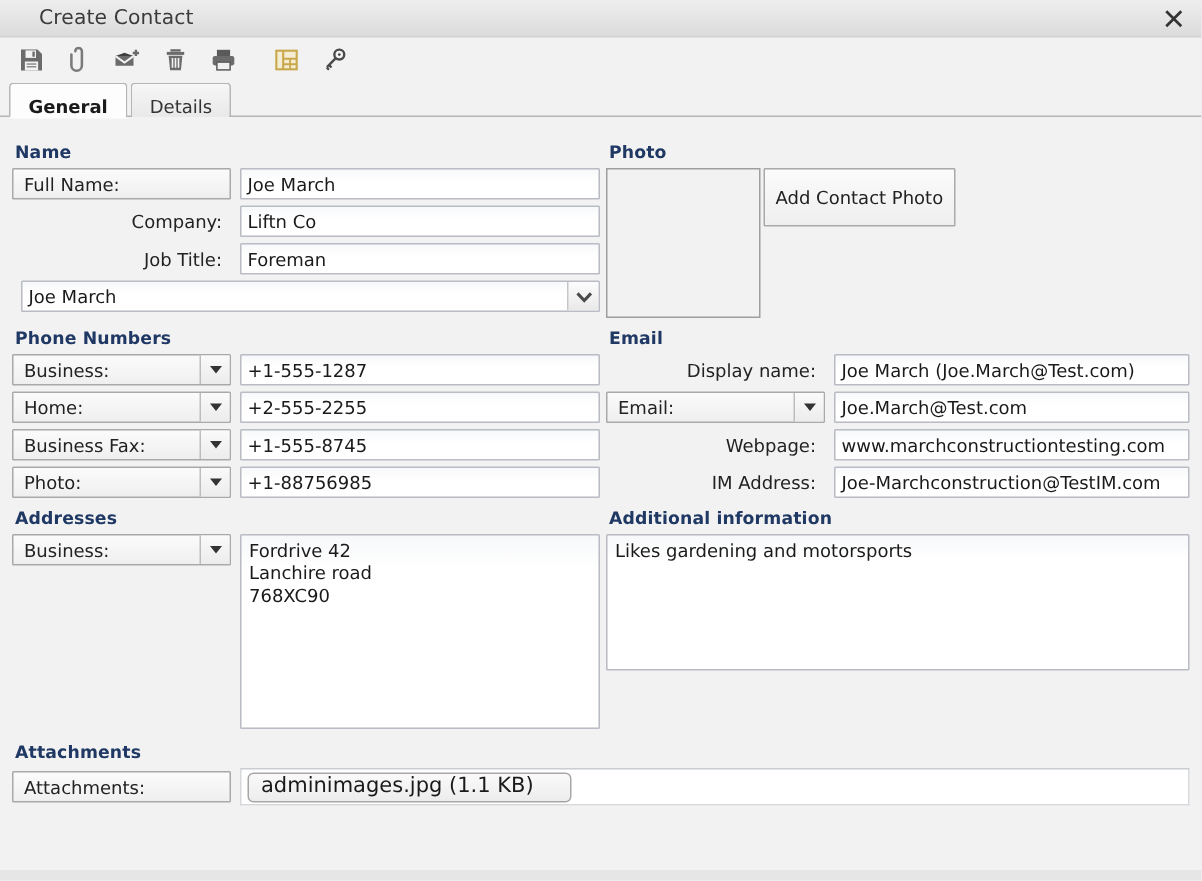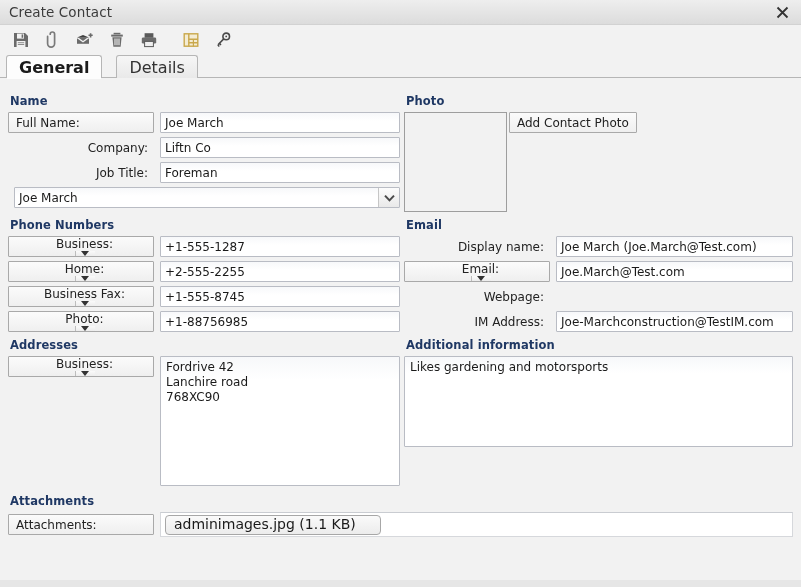--- a/index.html
+++ b/index.html
@@ -23,21 +23,21 @@
     height: 25px;
     flex: 0 0 25px;
     background: linear-gradient(to bottom, #eeeeee 0%, #e4e4e4 55%, #dcdcdc 100%);
     border-bottom: 1px solid #d2d2d2;
     display: flex; align-items: center;
     position: relative;
   }
   .titlebar-text {
     font-size: 13.5px;
     color: #3b3b3b;
-    padding-left: 9px;
+    padding-left: 26px;
     letter-spacing: .1px;
   }
   .close-btn {
     position: absolute;
     right: 0; top: 0;
     width: 38px; height: 25px;
     display: flex; align-items: center; justify-content: center;
     color: #333;
     font-size: 15px;
     line-height: 1;
@@ -68,26 +68,26 @@
   .tabstrip::after {
     content: "";
     position: absolute;
     left: 0; right: 0; bottom: 0;
     height: 1px;
     background: #b6b6b6;
   }
   .tab {
     height: 23px;
     padding: 0 12px;
-    display: flex; align-items: center;
-    font-size: 16px;
+    display: flex; align-items: flex-end;
+    font-size: 12px;
     border: 1px solid #b6b6b6;
     border-bottom: none;
     border-radius: 3px 3px 0 0;
-    margin-right: 14px;
+    margin-right: 2px;
     position: relative;
     z-index: 2;
     background: linear-gradient(to bottom, #f6f6f6, #e9e9e9);
     color: #333;
   }
   .tab.active {
     background: #fdfdfd;
     font-weight: bold;
     color: #1b1b1b;
   }
@@ -126,21 +126,21 @@
     width: 146px;
     height: 21px;
     border: 1px solid #a9a9a9;
     background: linear-gradient(to bottom, #fbfbfb, #efefef);
     display: flex; align-items: center;
     padding-left: 7px;
     font-size: 12px;
     color: #222;
     border-radius: 1px;
   }
-  .lbl-btn.combo { padding-right: 0; justify-content: space-between; flex-direction: column; }
+  .lbl-btn.combo { padding-right: 0; justify-content: space-between; }
   .lbl-btn .caret-box {
     width: 20px; height: 19px;
     border-left: 1px solid #bdbdbd;
     display: flex; align-items: center; justify-content: center;
     background: linear-gradient(to bottom,#fafafa,#ececec);
   }
   .caret {
     width: 0; height: 0;
     border-left: 4px solid transparent;
     border-right: 4px solid transparent;
@@ -190,21 +190,21 @@
     border-radius: 1px;
     overflow: hidden;
   }
   
   .photo-box {
     width: 103px; height: 100px;
     border: 1px solid #9e9e9e;
     background: #f2f2f2;
   }
   .photo-btn {
-    height: 21px;
+    height: 39px;
     border: 1px solid #a9a9a9;
     background: linear-gradient(to bottom, #fbfbfb, #efefef);
     display: inline-flex; align-items: center;
     padding: 0 7px;
     font-size: 12px;
     color: #222;
     border-radius: 1px;
   }
   
   .attach-area {
@@ -413,20 +413,21 @@
           <span>Email:</span>
           <span class="caret-box">
               <span class="caret"></span>
             </span>
         </div>
         <div class="inp">Joe.March@Test.com</div>
       </div>
 
       <div class="row">
         <div class="lbl-plain">Webpage:</div>
+        <div class="inp">www.marchconstructiontesting.com</div>
       </div>
 
       <div class="row">
         <div class="lbl-plain">IM Address:</div>
         <div class="inp">Joe-Marchconstruction@TestIM.com</div>
       </div>
     </div>
 
     <div class="col-left" style="top:260px;">
       <div class="section-title">Addresses</div>

